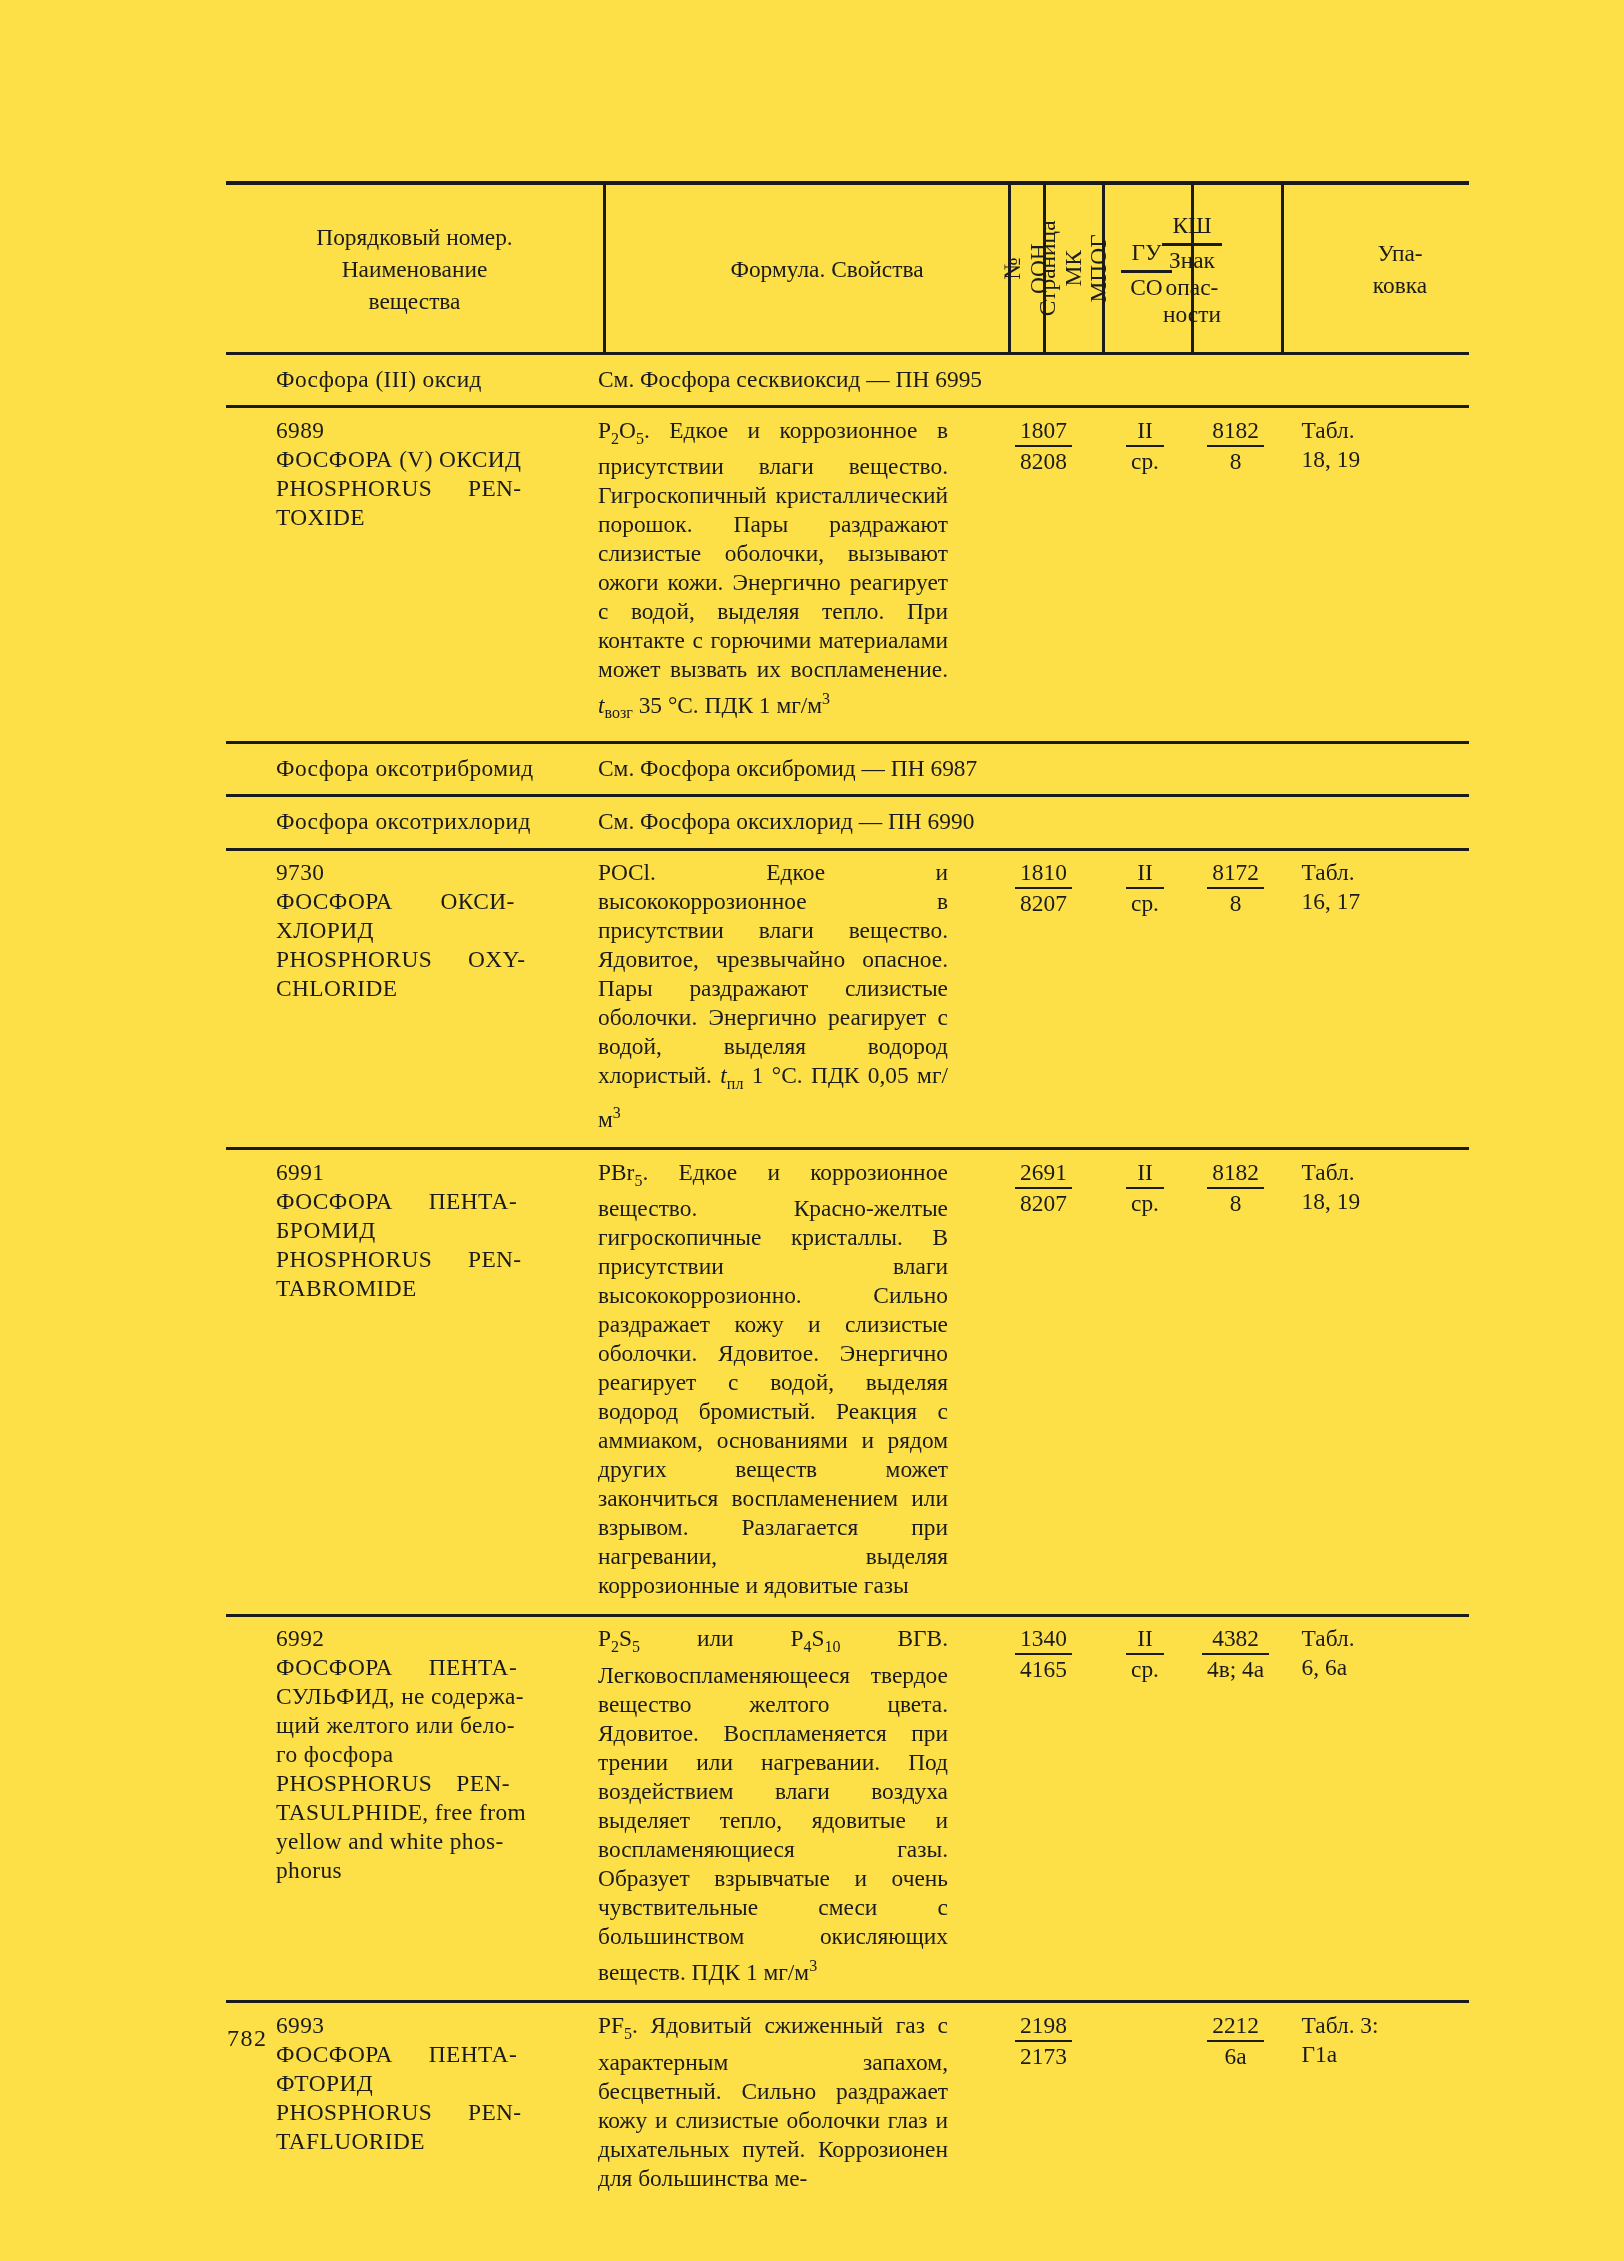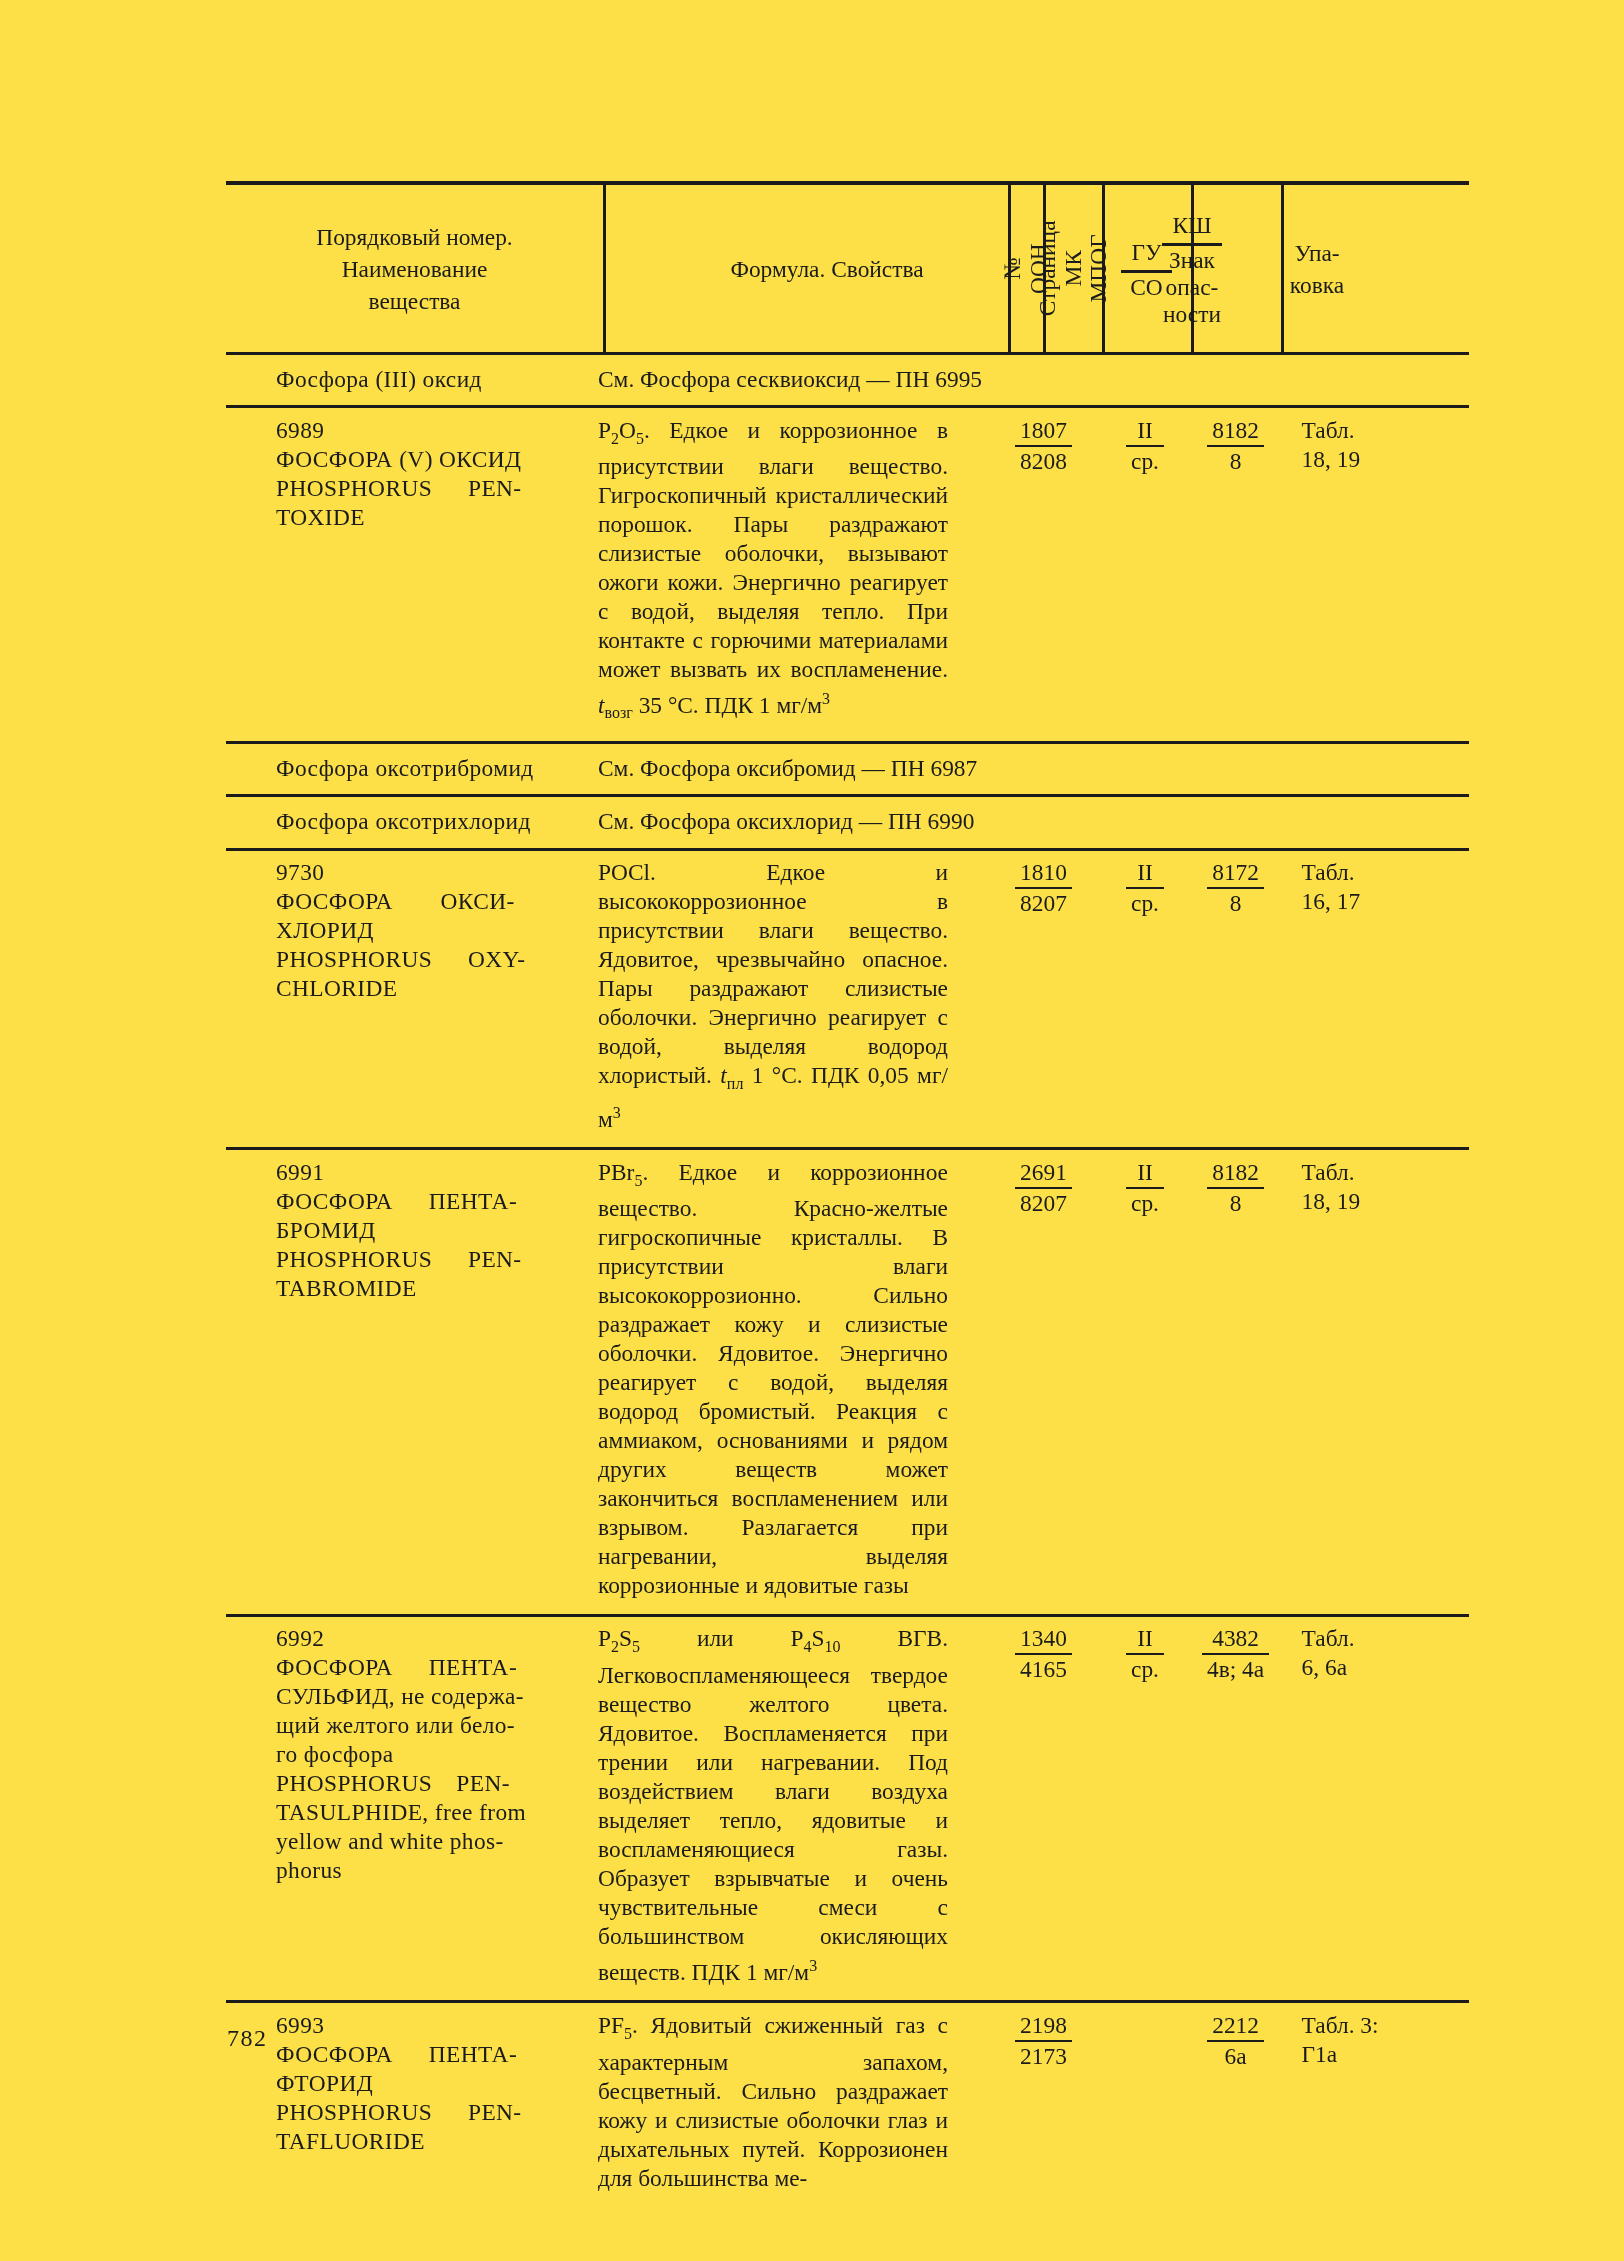--- a/index.html
+++ b/index.html
@@ -74,21 +74,21 @@
         </span>
       </div>
       <div class="hcell" style="left:930px;width:72px">
         <span class="hfrac">
           <span class="top">КШ</span>
           <span class="bot pre">Знак
 опас-
 ности</span>
         </span>
       </div>
-      <div class="hcell" style="left:999px;width:184px">
+      <div class="hcell" style="left:1082px;width:184px">
         <span class="pre">Упа-
 ковка</span>
       </div>
     </div>
 
     <div class="row xref">
       <div class="cell name">Фосфора (III) оксид</div>
       <div class="cell refcell">См. Фосфора сесквиоксид — ПН 6995</div>
     </div>
 

